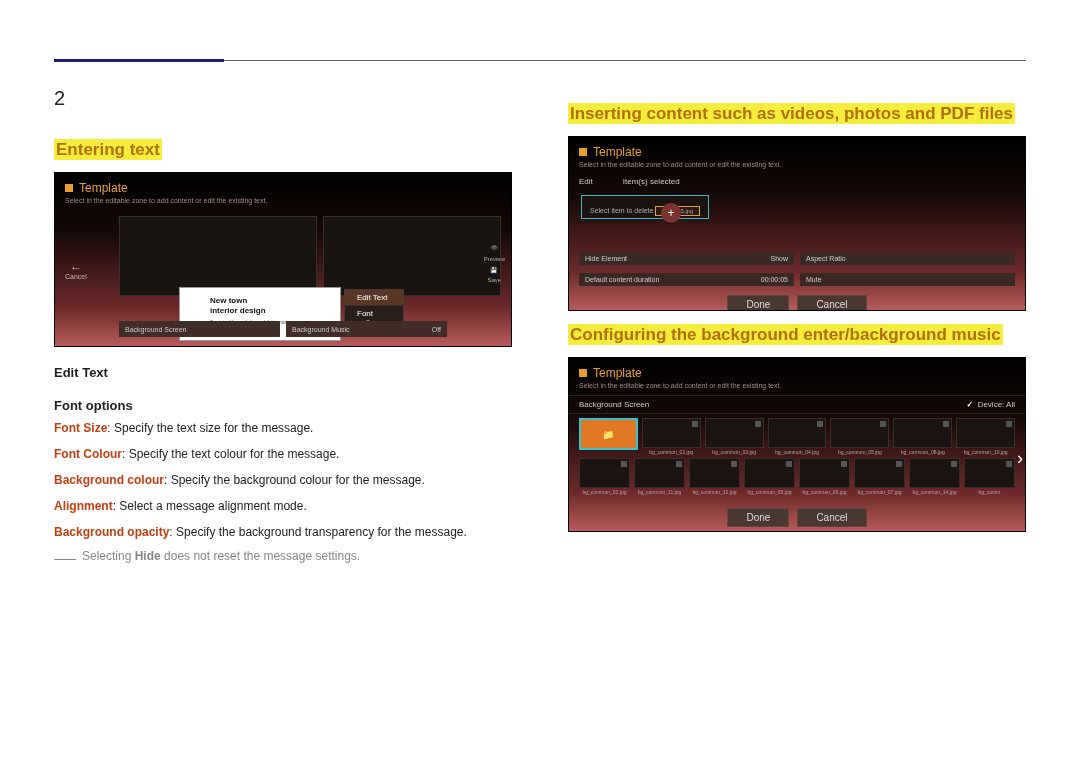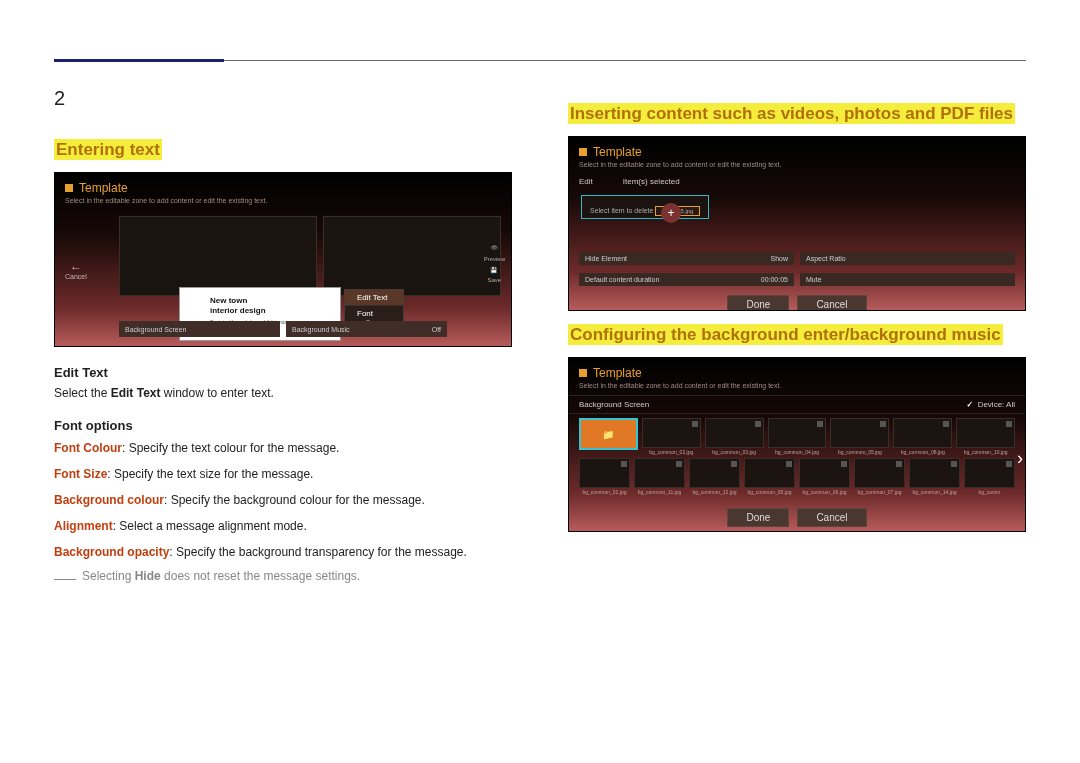--- a/index.html
+++ b/index.html
@@ -370,27 +370,24 @@
             <span>Background Screen</span>
           </div>
         <div class="m-btn">
             <span>Background Music</span>
             <span>Off</span>
           </div>
       </div>
     </div>
 
     <h3 class="sub">Edit Text</h3>
-    <p class="body">
-      <span>Select the </span><b>Edit Text</b><span> window to enter text.</span>
-    </p>
 
     <h3 class="sub">Font options</h3>
+    <p class="opt"><span class="k">Font Size</span><span>: Specify the text size for the message.</span></p>
     <p class="opt"><span class="k">Font Colour</span><span>: Specify the text colour for the message.</span></p>
-    <p class="opt"><span class="k">Font Size</span><span>: Specify the text size for the message.</span></p>
     <p class="opt"><span class="k">Background colour</span><span>: Specify the background colour for the message.</span></p>
     <p class="opt"><span class="k">Alignment</span><span>: Select a message alignment mode.</span></p>
     <p class="opt"><span class="k">Background opacity</span><span>: Specify the background transparency for the message.</span></p>
     <div class="note-row">
       <div class="note-dash"></div>
       <div><span>Selecting </span><b>Hide</b><span> does not reset the message settings.</span></div>
     </div>
   </div>
 
   <div class="col">

